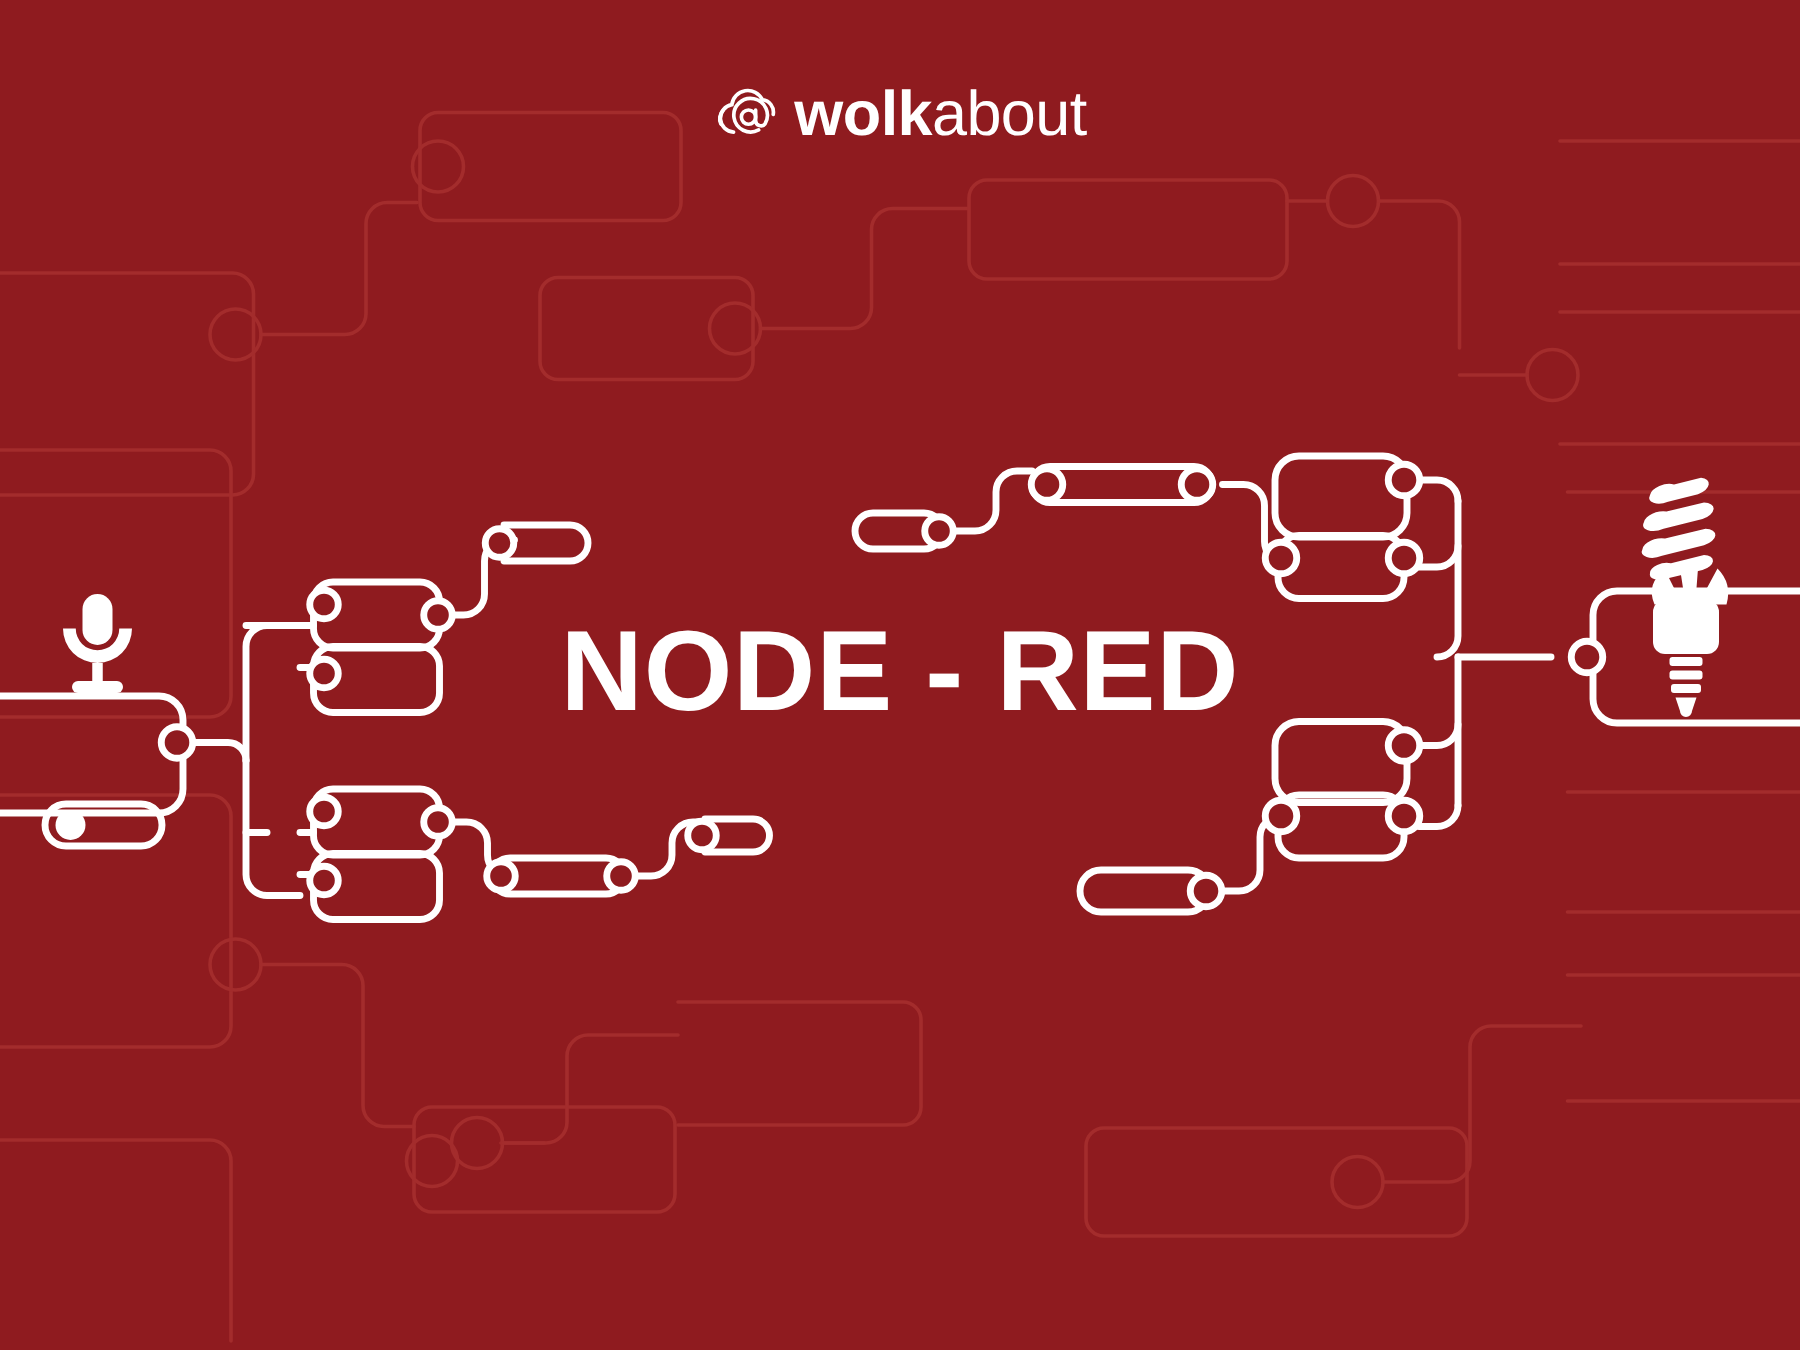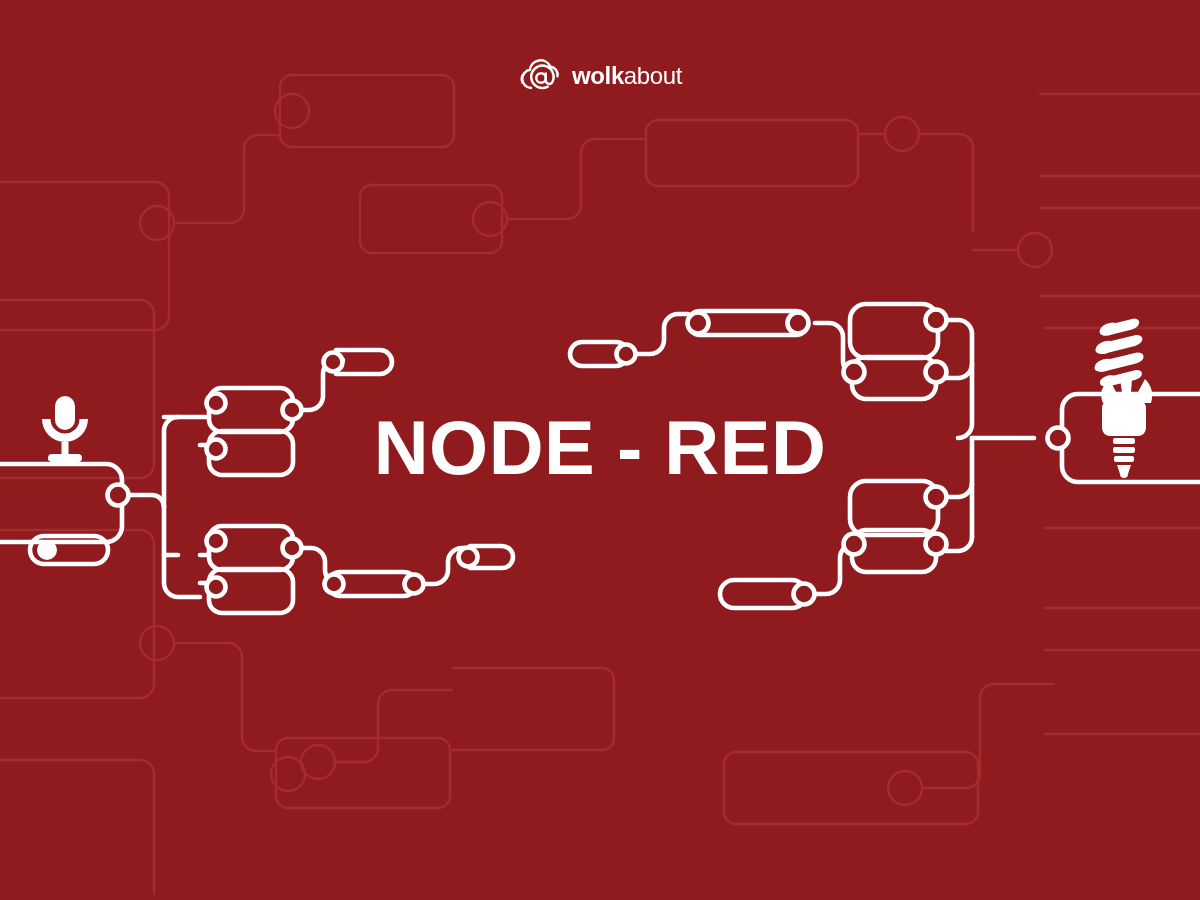--- a/index.html
+++ b/index.html
@@ -47,21 +47,21 @@
     align-items: center;
     justify-content: center;
     gap: 8px;
   }
   #brand-logo .logo-mark {
     display: block;
     width: 46px;
     height: 34px;
   }
   #brand-logo .logo-words {
-    font-size: 24px;
+    font-size: 42px;
     line-height: 1;
     letter-spacing: -0.4px;
     color: #ffffff;
     white-space: nowrap;
     transform: translateY(1px);
   }
   #brand-logo .word-strong {
     font-weight: 700;
   }
   #brand-logo .word-light {

